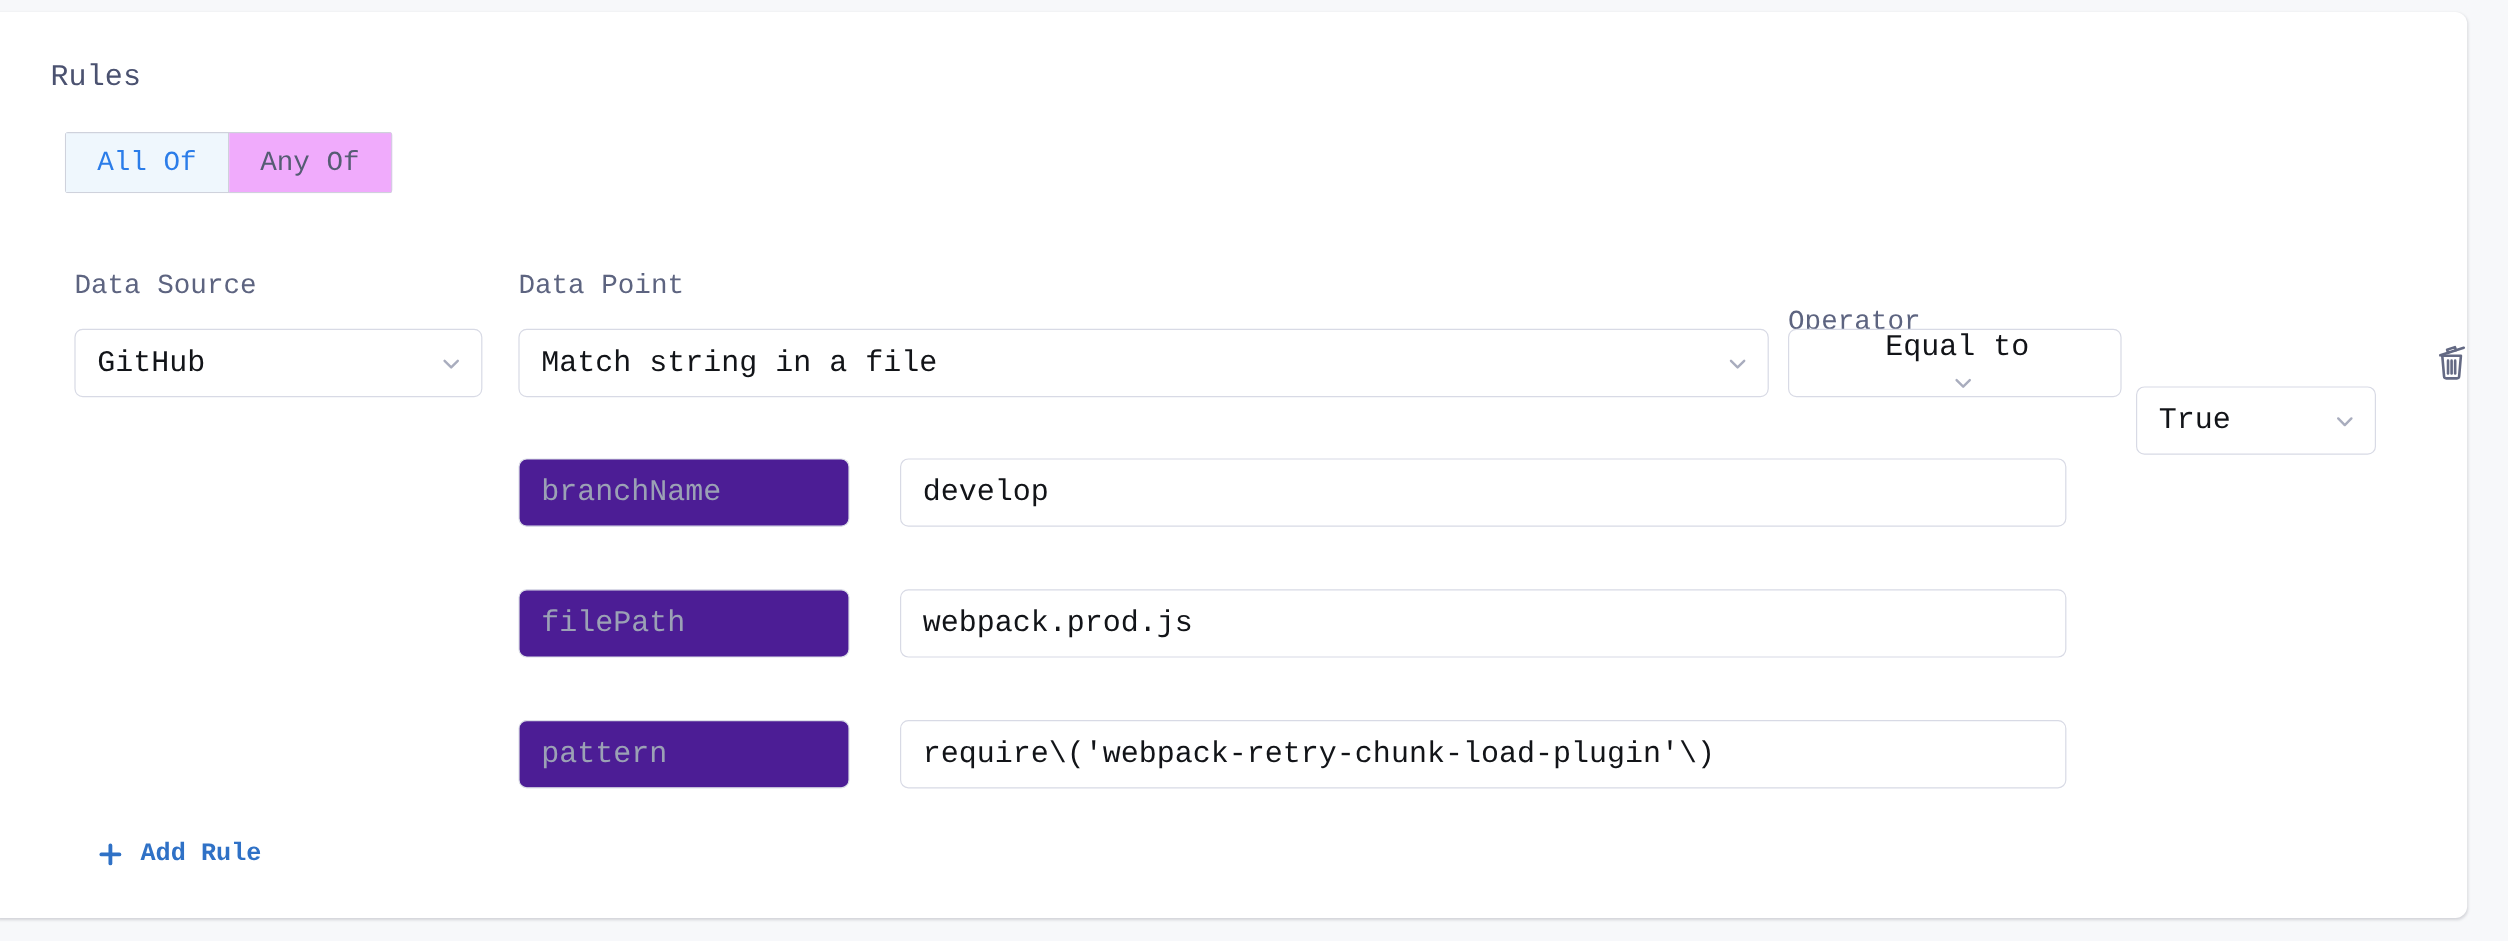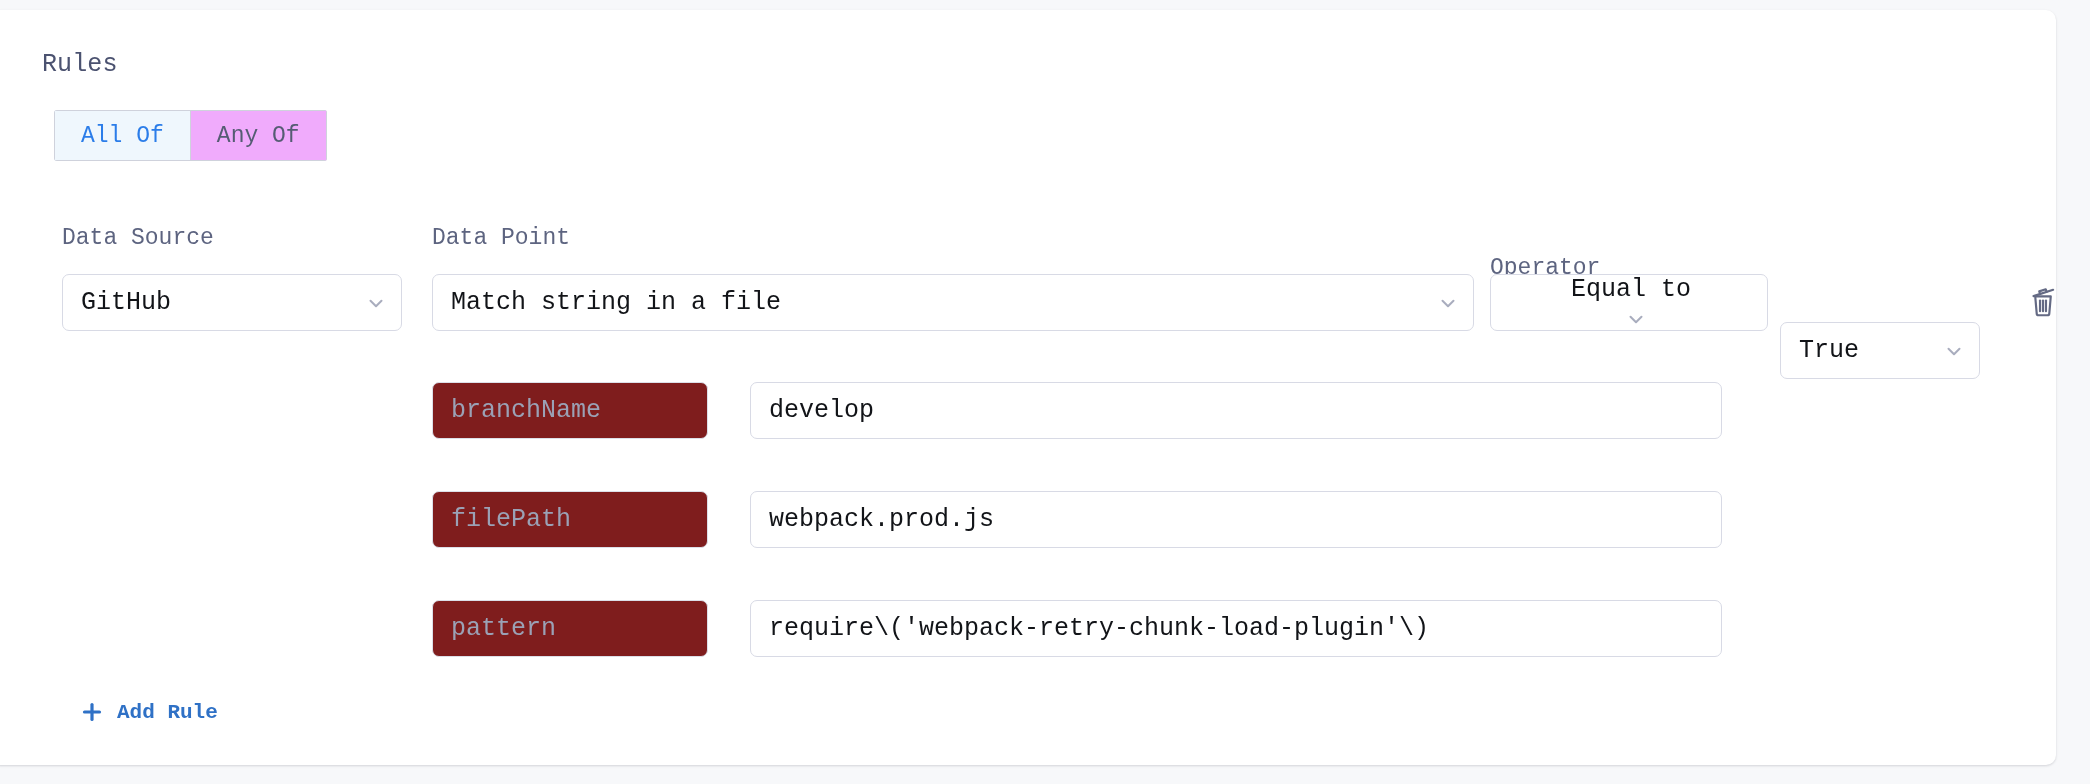--- a/index.html
+++ b/index.html
@@ -145,21 +145,21 @@
   .param-row.r0 { top: 372px; }
   .param-row.r1 { top: 481px; }
   .param-row.r2 { top: 590px; }
 
   .param-key {
     position: absolute;
     left: 0;
     top: 0;
     width: 276px;
     height: 57px;
-    background: #7f1d1d;
+    background: #4c1d95;
     border: 1px solid #dcdfe8;
     border-radius: 7px;
     display: flex;
     align-items: center;
     padding: 0 18px;
     font-size: 25px;
     color: #9ba1b5;
     white-space: nowrap;
     overflow: hidden;
   }

